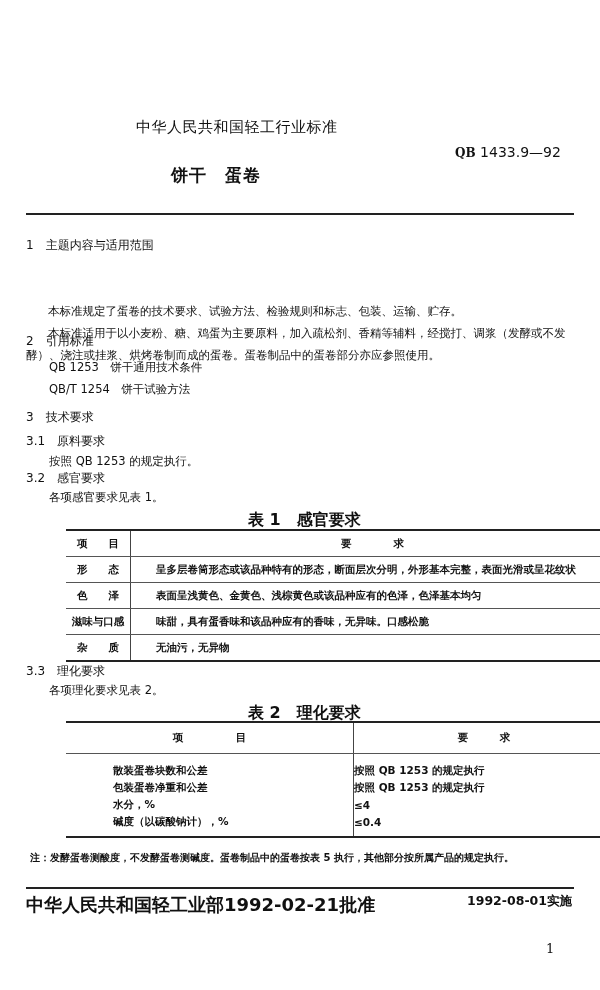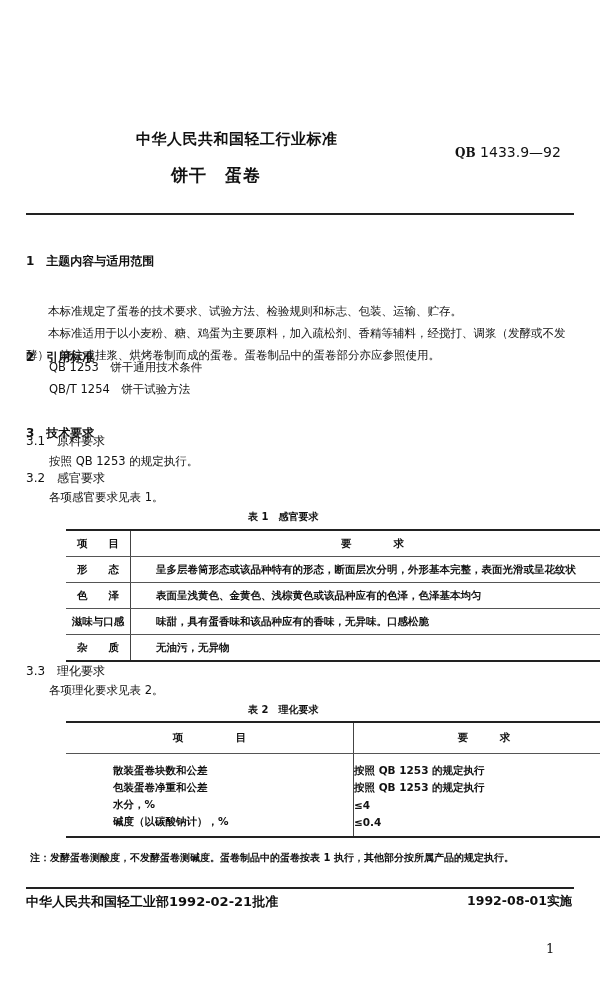--- a/index.html
+++ b/index.html
@@ -2,48 +2,48 @@
 <html><head>
   <meta charset="utf-8">
   <style>
     html, body { margin: 0; padding: 0; background: #ffffff; }
     body {
       width: 600px; height: 990px; position: relative; overflow: hidden;
       font-family: "DejaVu Sans", "Liberation Sans", sans-serif;
       color: #111111;
     }
     .abs { position: absolute; white-space: nowrap; }
-    .hdr-org { left: 136px; top: 130px; font-size: 15px; font-weight: bold; letter-spacing: 0.5px; }
+    .hdr-org { left: 136px; top: 118px; font-size: 15px; font-weight: normal; letter-spacing: 0.5px; }
     .hdr-code { left: 455px; top: 144px; font-size: 14px; }
     .hdr-code .qb { font-family: "DejaVu Serif", "Liberation Serif", serif; font-weight: bold; font-size: 12px; }
     .hdr-title { left: 171px; top: 164px; font-size: 17px; font-weight: bold; letter-spacing: 1px; }
     .rule { position: absolute; left: 26px; width: 548px; height: 2px; background: #222; }
-    .sec { font-size: 12px; font-weight: bold; margin-top: 16px; }
+    .sec { font-size: 12px; font-weight: normal; }
     .sub { font-size: 12px; }
     .body { font-size: 11.5px; line-height: 22px; }
     .para { position: absolute; left: 26px; width: 548px; font-size: 11.5px; line-height: 22px; white-space: normal; text-indent: 22px; margin-top: 37px; }
-    .caption { font-size: 10px; font-weight: bold; }
+    .caption { font-size: 16px; font-weight: bold; }
     table { border-collapse: collapse; position: absolute; font-size: 10.5px; margin-left: 40px; }
     .t1 { left: 26px; top: 529px; width: 548px; border-top: 2px solid #222; border-bottom: 2px solid #222; }
     .t1 td { border-bottom: 1px solid #555; height: 25px; padding: 0; }
     .t1 tr:last-child td { border-bottom: none; }
     .t1 td.c1 { width: 64px; text-align: center; border-right: 1px solid #444; font-weight: bold; }
     .t1 td.c2 { padding-left: 25px; font-weight: bold; }
     .t1 tr.head td.c2 { text-align: center; padding-left: 0; }
     .t2 { left: 26px; top: 721px; width: 548px; border-top: 2px solid #222; border-bottom: 2px solid #222; }
     .t2 td { padding: 0; font-weight: bold; }
     .t2 td.c1 { width: 240px; border-right: 1px solid #444; padding-left: 47px; }
     .t2 td.c2 { text-align: left; }
     .t2 tr.head td { height: 30px; border-bottom: 1px solid #555; text-align: center; }
     .t2 tr.head td.c1 { padding-left: 0; }
     .t2 tr.row td { height: 17px; }
     .t2 tr.first td { padding-top: 8px; }
     .t2 tr.last td { padding-bottom: 6px; }
     .note { left: 30px; top: 851px; font-size: 10px; font-weight: bold; }
-    .footer-left { left: 26px; top: 893px; font-size: 13px; font-weight: bold; }
+    .footer-left { left: 26px; top: 893px; font-size: 18px; font-weight: bold; }
     .footer-right { right: 28px; top: 893px; font-size: 12.5px; font-weight: bold; }
     .pagenum { left: 546px; top: 941px; font-size: 13px; font-family: "DejaVu Serif", "Liberation Serif", serif; }
   </style>
 </head>
 <body>
 
 <div class="abs hdr-org">中华人民共和国轻工行业标准</div>
 <div class="abs hdr-code">
   <span class="qb">QB</span>
   <span>1433.9—92</span>
@@ -112,18 +112,18 @@
   <tr class="row">
     <td class="c1">水分，%</td>
     <td class="c2">≤4</td>
   </tr>
   <tr class="row last">
     <td class="c1">碱度（以碳酸钠计），%</td>
     <td class="c2">≤0.4</td>
   </tr>
 </tbody>
   </table>
-<div class="abs note">注：发酵蛋卷测酸度，不发酵蛋卷测碱度。蛋卷制品中的蛋卷按表 1 执行，其他部分按所属产品的规定执行。</div>
+<div class="abs note">注：发酵蛋卷测酸度，不发酵蛋卷测碱度。蛋卷制品中的蛋卷按表 5 执行，其他部分按所属产品的规定执行。</div>
 
 <div class="rule" style="top:887px;"></div>
 <div class="abs footer-left">中华人民共和国轻工业部1992-02-21批准</div>
 <div class="abs footer-right">1992-08-01实施</div>
 <div class="abs pagenum">1</div>
 
 </body></html>

